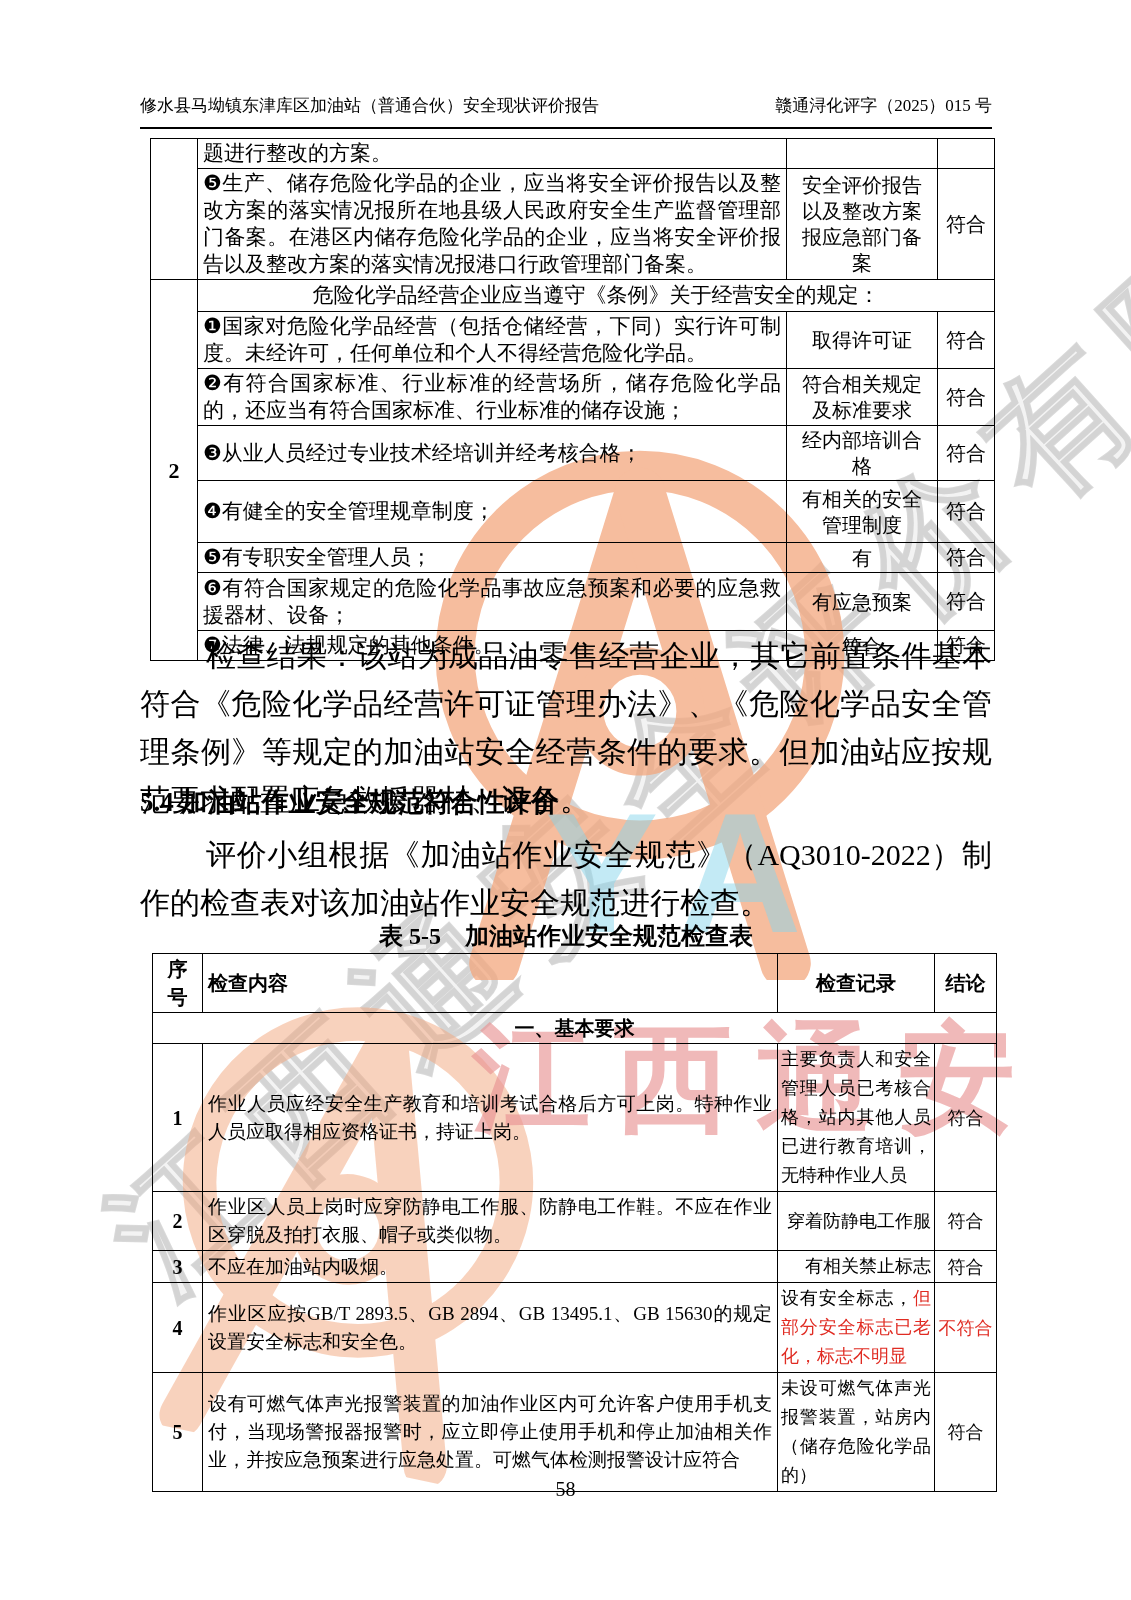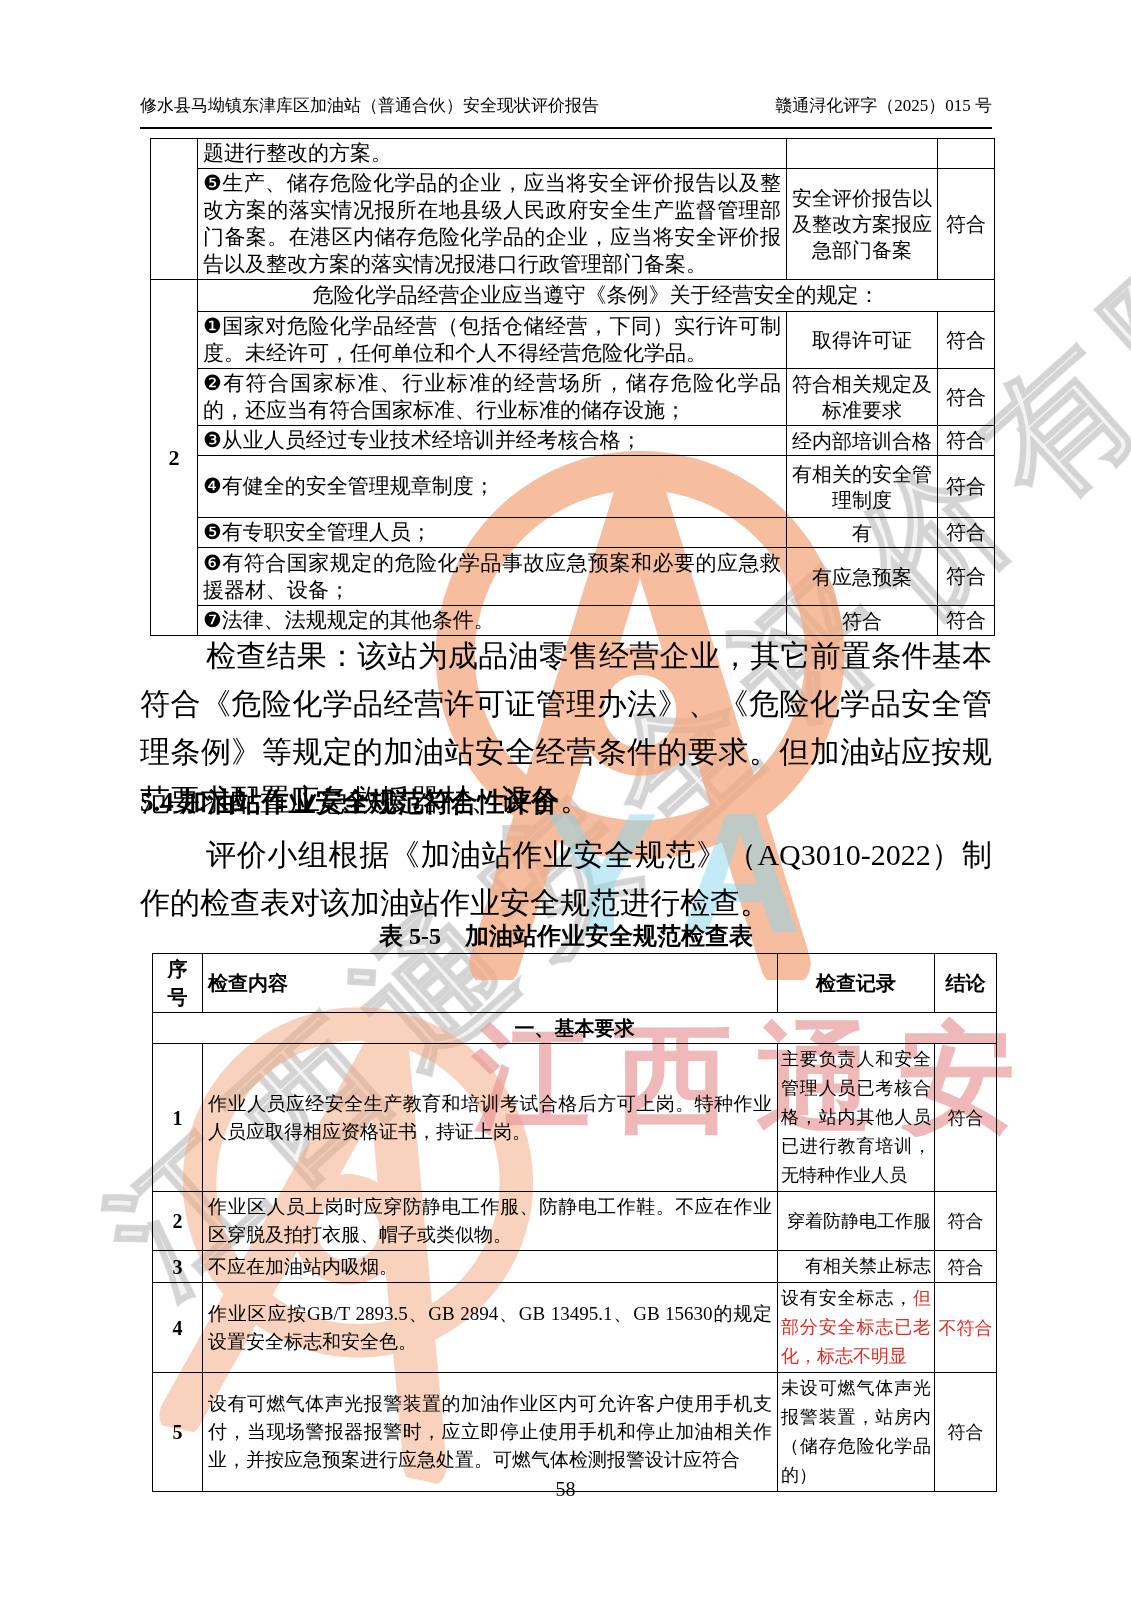--- a/index.html
+++ b/index.html
@@ -40,21 +40,21 @@
   .content{position:relative;z-index:1;}
   .hdr-left{position:absolute;left:140px;top:94px;font-size:17px;}
   .hdr-right{position:absolute;right:139px;top:94px;font-size:17px;}
   .hdr-rule{position:absolute;left:140px;top:127px;width:852px;border-top:2px solid #000;}
 
   table{border-collapse:collapse;table-layout:fixed;border-radius:27px;}
   td,th{border:1.5px solid #000;vertical-align:middle;padding:1px 5px;overflow:hidden;}
   .tbl1{position:absolute;left:150px;top:138px;width:844px;font-size:21px;line-height:27px;}
   .tbl1 td.seq{text-align:center;font-weight:bold;font-size:22px;}
   .tbl1 td.cont{text-align:justify;}
-  .tbl1 td.rec{text-align:center;font-size:20px;line-height:26px;padding:1px 4px;}
+  .tbl1 td.rec{text-align:center;font-size:20px;line-height:26px;padding:1px 14px;}
   .tbl1 td.concl{text-align:center;font-size:20px;padding:1px 2px;}
   .tbl1 td.ghead{text-align:center;}
   .tbl1 tr:nth-child(1){height:30px;}
   .tbl1 tr:nth-child(2){height:110px;}
   .tbl1 tr:nth-child(3){height:32px;}
   .tbl1 tr:nth-child(4){height:55px;}
   .tbl1 tr:nth-child(5){height:57px;}
   .tbl1 tr:nth-child(6){height:28px;}
   .tbl1 tr:nth-child(7){height:62px;}
   .tbl1 tr:nth-child(8){height:28px;}

